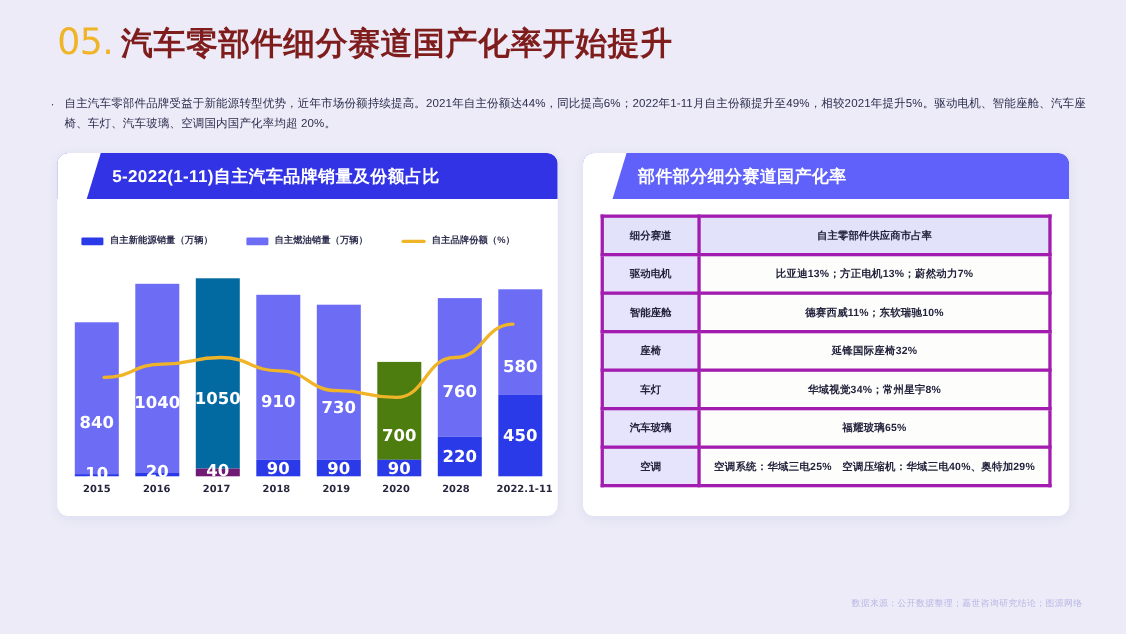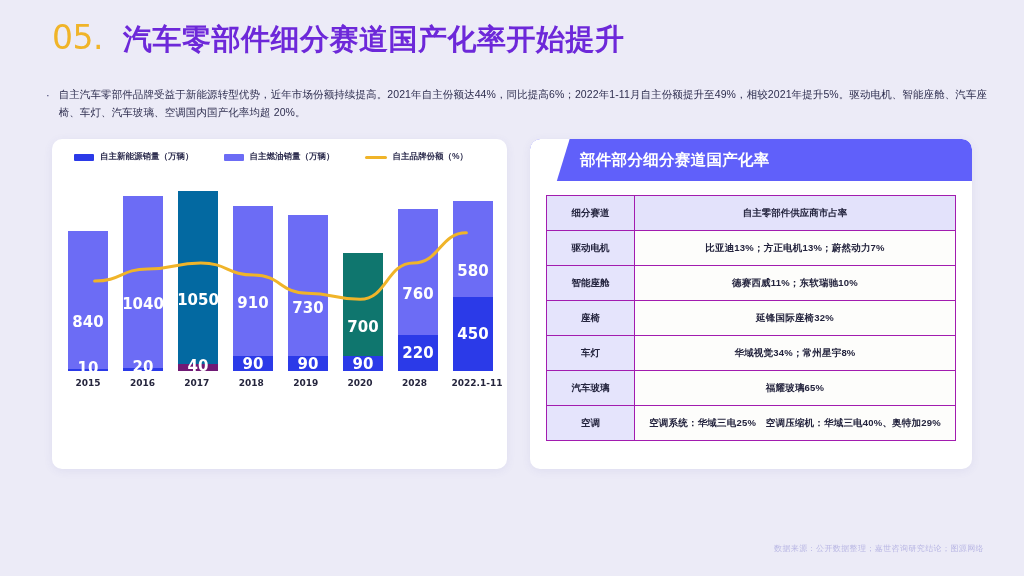--- a/index.html
+++ b/index.html
@@ -22,21 +22,21 @@
     display: flex; align-items: baseline;
     white-space: nowrap;
   }
   .title-num {
     font-size: 33px; font-weight: normal;
     color: #f0b429; letter-spacing: -0.5px;
     font-family: "DejaVu Sans", sans-serif;
   }
   .title-text {
     font-size: 29px; font-weight: bold;
-    color: #6d28d9; margin-left: 20px;
+    color: #7f1d1d; margin-left: 7px;
     letter-spacing: 0.5px;
   }
 
   
   .bullet-wrap {
     position: absolute;
     left: 46px; top: 86px;
     width: 945px;
     display: flex;
     gap: 9px;
@@ -90,21 +90,21 @@
     font-weight: bold;
     letter-spacing: 0.3px;
     margin-left: 50px;
     z-index: 2;
   }
 
   
   .legend {
     display: flex; align-items: center;
     gap: 30px;
-    padding: 12px 0 0 22px;
+    padding: 32px 0 0 22px;
   }
   .legend-item { display: flex; align-items: center; gap: 6px; }
   .legend-swatch { width: 20px; height: 7px; border-radius: 1px; }
   .legend-line { width: 22px; height: 3px; border-radius: 2px; }
   .legend-label { font-size: 8.5px; color: #2e2e4f; font-weight: 600; }
 
   
   .chart-area {
     position: relative;
     margin: 10px 14px 0 16px;
@@ -152,21 +152,21 @@
   .x-tick.wide { width: 56px; margin-right: -12px; }
 
   
   .tbl-wrap { padding: 14px 16px 0 16px; }
   table.rate-table {
     width: 100%;
     border-collapse: collapse;
     table-layout: fixed;
   }
   table.rate-table th, table.rate-table td {
-    border: 1px solid #a21caf;
+    border: 3px solid #a21caf;
     height: 35px;
     font-size: 9.5px;
     color: #23233d;
     text-align: center;
     vertical-align: middle;
     padding: 2px 4px;
   }
   th.hcat { width: 88px; background: #e3e2fb; font-weight: bold; font-size: 10px; }
   th.hval { background: #e3e2fb; font-weight: bold; font-size: 10.5px; }
   td.cat { background: #e5e4fc; font-weight: bold; font-size: 10px; }
@@ -190,20 +190,25 @@
     <span class="title-num">05.</span>
     <span class="title-text">汽车零部件细分赛道国产化率开始提升</span>
   </div>
 
   <div class="bullet-wrap">
     <span class="bullet-dot">·</span>
     <span class="bullet-text">自主汽车零部件品牌受益于新能源转型优势，近年市场份额持续提高。2021年自主份额达44%，同比提高6%；2022年1-11月自主份额提升至49%，相较2021年提升5%。驱动电机、智能座舱、汽车座椅、车灯、汽车玻璃、空调国内国产化率均超 20%。</span>
   </div>
 
   <div class="card" id="chart-card">
+    <div class="card-header">
+      <div class="header-slash"></div>
+      <div class="header-slash two"></div>
+      <div class="card-title">5-2022(1-11)自主汽车品牌销量及份额占比</div>
+    </div>
 
     <div class="legend">
       <div class="legend-item">
         <span class="legend-swatch" style="background:#2b3ae8"></span>
         <span class="legend-label">自主新能源销量（万辆）</span>
       </div>
       <div class="legend-item">
         <span class="legend-swatch" style="background:#6c6cf5"></span>
         <span class="legend-label">自主燃油销量（万辆）</span>
       </div>
@@ -249,21 +254,21 @@
           </div>
           <div class="bar-col">
             <div class="seg seg-fuel" style="height: 141px; background: rgb(108, 108, 245);">
               <span class="seg-val">730</span>
             </div>
             <div class="seg seg-nev" style="height: 14.85px; background: rgb(43, 58, 232);">
               <span class="seg-val">90</span>
             </div>
           </div>
           <div class="bar-col">
-            <div class="seg seg-fuel" style="height: 103px; background: #0f766e;">
+            <div class="seg seg-fuel" style="height: 89px; background: #4d7c0f;">
               <span class="seg-val">700</span>
             </div>
             <div class="seg seg-nev" style="height: 14.85px; background: rgb(43, 58, 232);">
               <span class="seg-val">90</span>
             </div>
           </div>
           <div class="bar-col">
             <div class="seg seg-fuel" style="height: 125.4px; background: rgb(108, 108, 245);">
               <span class="seg-val">760</span>
             </div>

